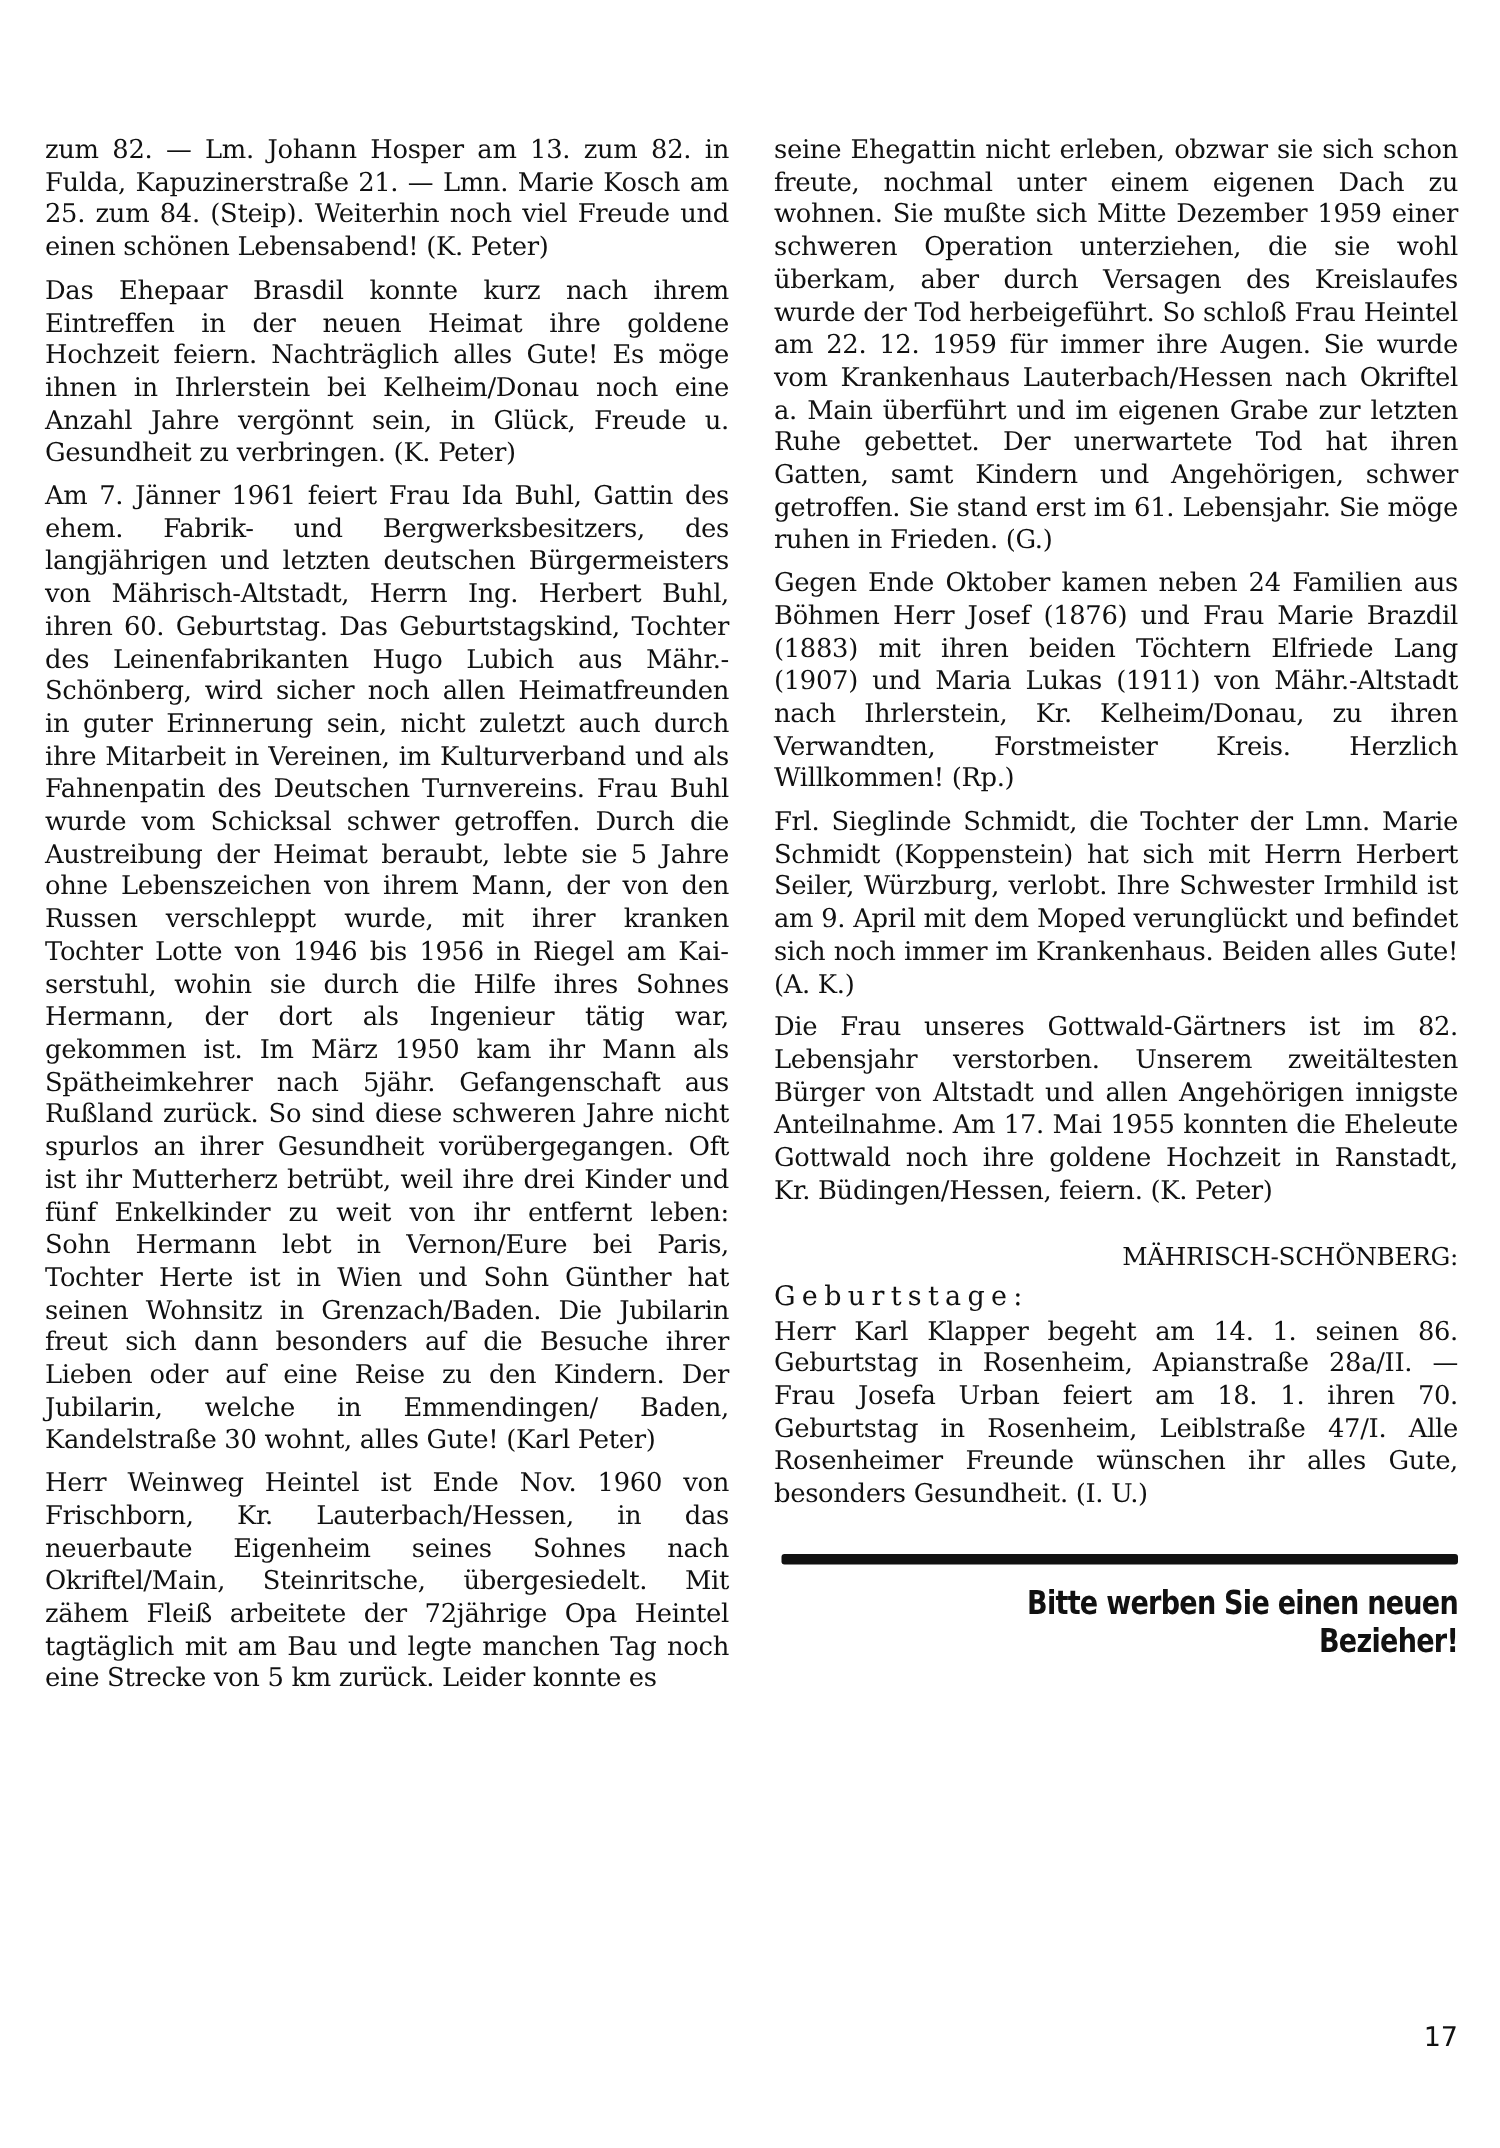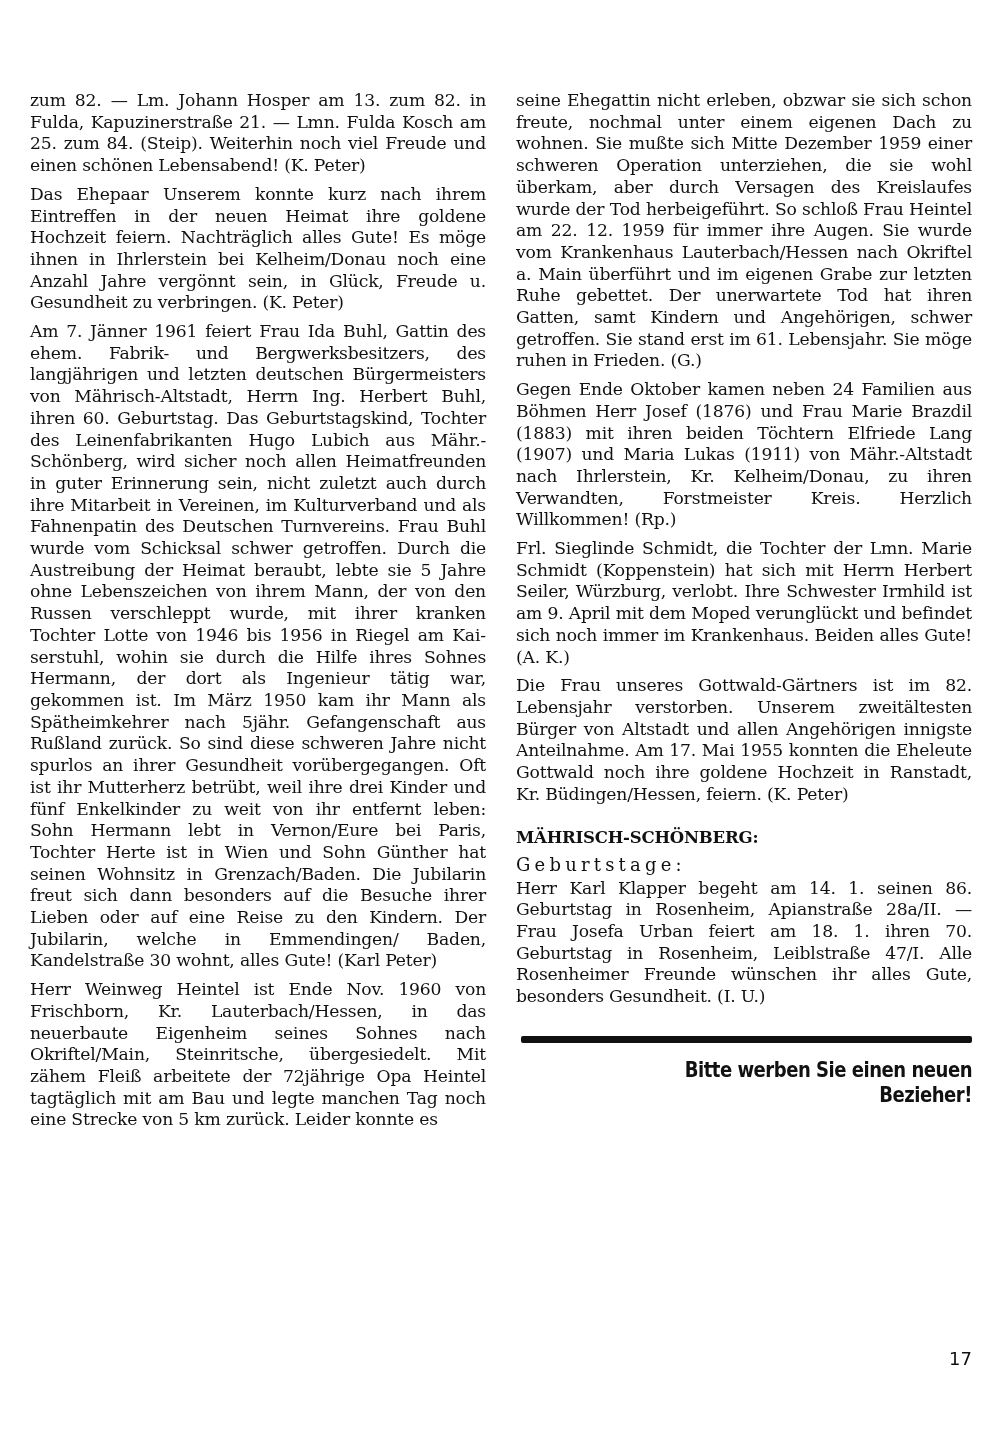--- a/index.html
+++ b/index.html
@@ -4,35 +4,35 @@
 <style>
   html, body { margin: 0; padding: 0; background: #ffffff; }
   body { width: 1000px; height: 1432px; position: relative; overflow: hidden;
          font-family: "DejaVu Serif", "Liberation Serif", serif; color: #111; }
   .col { position: absolute; top: 90px; width: 456px; }
   .col-left { left: 30px; }
   .col-right { left: 516px; width: 456px; }
   p.para { margin: 0 0 7px 0; font-size: 17.2px; line-height: 21.7px; text-align: justify;
            hyphens: manual; letter-spacing: -0.2px; }
   p.para b { font-weight: normal; }
-  .heading { font-weight: bold; font-size: 16.5px; margin: 22px 0 7px 0; letter-spacing: -0.2px; }
+  .heading { font-weight: normal; font-size: 16.5px; margin: 22px 0 7px 0; letter-spacing: -0.2px; text-align: right; }
   .subheading { font-size: 18px; letter-spacing: 4.2px; margin: 0 0 3px 0; }
   .rule { height: 7px; background: #111; border-radius: 2px; margin: 28px 0 0 5px; width: 451px; }
   .slogan { font-family: "DejaVu Sans", "Liberation Sans", sans-serif; font-weight: bold;
             font-size: 22px; text-align: right; margin-top: 14px; letter-spacing: -0.6px;
             transform: scaleX(0.82); transform-origin: right center; }
   .pagenum { position: absolute; right: 28px; top: 1348px; font-family: "DejaVu Sans", "Liberation Sans", sans-serif;
              font-weight: normal; font-size: 18px; }
 </style>
 </head>
 <body>
 
 <div class="col col-left" id="left-col">
-    <p class="para"><span>zum 82. — Lm. </span><b>Johann Hosper</b><span> am 13. zum 82. in Fulda, Kapuzinerstraße 21. — Lmn. </span><b>Fulda Kosch</b><span> am 25. zum 84. (Steip). Weiter­hin noch viel Freude und einen schönen Lebensabend! (K. Peter)</span></p>
-    <p class="para"><span>Das Ehepaar </span><b>Unserem</b><span> konnte kurz nach ihrem Eintreffen in der neuen Heimat ihre goldene Hochzeit feiern. Nachträglich alles Gute! Es möge ihnen in Ihrlerstein bei Kel­heim/Donau noch eine Anzahl Jahre ver­gönnt sein, in Glück, Freude u. Gesundheit zu verbringen. (K. Peter)</span></p>
+    <p class="para"><span>zum 82. — Lm. </span><b>Johann Hosper</b><span> am 13. zum 82. in Fulda, Kapuzinerstraße 21. — Lmn. </span><b>Marie Kosch</b><span> am 25. zum 84. (Steip). Weiter­hin noch viel Freude und einen schönen Lebensabend! (K. Peter)</span></p>
+    <p class="para"><span>Das Ehepaar </span><b>Brasdil</b><span> konnte kurz nach ihrem Eintreffen in der neuen Heimat ihre goldene Hochzeit feiern. Nachträglich alles Gute! Es möge ihnen in Ihrlerstein bei Kel­heim/Donau noch eine Anzahl Jahre ver­gönnt sein, in Glück, Freude u. Gesundheit zu verbringen. (K. Peter)</span></p>
     <p class="para"><span>Am 7. Jänner 1961 feiert Frau </span><b>Ida Buhl,</b><span> Gattin des ehem. Fabrik- und Bergwerks­besitzers, des langjährigen und letzten deutschen Bürgermeisters von Mährisch-Altstadt, Herrn Ing. Herbert Buhl, ihren 60. Geburtstag. Das Geburtstagskind, Tochter des Leinenfabrikanten Hugo Lubich aus Mähr.-Schönberg, wird sicher noch allen Heimatfreunden in guter Erinnerung sein, nicht zuletzt auch durch ihre Mitarbeit in Vereinen, im Kulturverband und als Fah­nenpatin des Deutschen Turnvereins. Frau Buhl wurde vom Schicksal schwer getroffen. Durch die Austreibung der Heimat beraubt, lebte sie 5 Jahre ohne Lebenszeichen von ihrem Mann, der von den Russen ver­schleppt wurde, mit ihrer kranken Tochter Lotte von 1946 bis 1956 in Riegel am Kai­serstuhl, wohin sie durch die Hilfe ihres Sohnes Hermann, der dort als Ingenieur tätig war, gekommen ist. Im März 1950 kam ihr Mann als Spätheimkehrer nach 5jähr. Gefangenschaft aus Rußland zurück. So sind diese schweren Jahre nicht spurlos an ihrer Gesundheit vorübergegangen. Oft ist ihr Mutterherz betrübt, weil ihre drei Kin­der und fünf Enkelkinder zu weit von ihr entfernt leben: Sohn Hermann lebt in Vernon/Eure bei Paris, Tochter Herte ist in Wien und Sohn Günther hat seinen Wohn­sitz in Grenzach/Baden. Die Jubilarin freut sich dann besonders auf die Besuche ihrer Lieben oder auf eine Reise zu den Kindern. Der Jubilarin, welche in Emmendingen/ Baden, Kandelstraße 30 wohnt, alles Gute! (Karl Peter)</span></p>
     <p class="para"><span>Herr </span><b>Weinweg Heintel</b><span> ist Ende Nov. 1960 von Frischborn, Kr. Lauterbach/Hessen, in das neuerbaute Eigenheim seines Sohnes nach Okriftel/Main, Steinritsche, überge­siedelt. Mit zähem Fleiß arbeitete der 72jährige Opa Heintel tagtäglich mit am Bau und legte manchen Tag noch eine Strecke von 5 km zurück. Leider konnte es</span></p>
   </div>
 
 <div class="col col-right">
   <div id="right-paras">
       <p class="para"><span>seine Ehegattin nicht erleben, obzwar sie sich schon freute, nochmal unter einem ei­genen Dach zu wohnen. Sie mußte sich Mitte Dezember 1959 einer schweren Ope­ration unterziehen, die sie wohl überkam, aber durch Versagen des Kreislaufes wurde der Tod herbeigeführt. So schloß Frau Heintel am 22. 12. 1959 für immer ihre Augen. Sie wurde vom Krankenhaus Lau­terbach/Hessen nach Okriftel a. Main über­führt und im eigenen Grabe zur letzten Ruhe gebettet. Der unerwartete Tod hat ihren Gatten, samt Kindern und Angehöri­gen, schwer getroffen. Sie stand erst im 61. Lebensjahr. Sie möge ruhen in Frieden. (G.)</span></p>
       <p class="para"><span>Gegen Ende Oktober kamen neben </span><span>24 Fa­milien</span><span> aus Böhmen Herr </span><b>Josef (1876)</b><span> und Frau </span><b>Marie Brazdil</b><span> (1883) mit ihren beiden Töchtern Elfriede Lang (1907) und Maria Lukas (1911) von Mähr.-Altstadt nach Ihrlerstein, Kr. Kelheim/Donau, zu ihren Verwandten, Forstmeister Kreis. Herzlich Willkommen! (Rp.)</span></p>
       <p class="para"><span>Frl. </span><b>Sieglinde Schmidt,</b><span> die Tochter der Lmn. Marie Schmidt (Koppenstein) hat sich mit Herrn Herbert Seiler, Würzburg, ver­lobt. Ihre Schwester Irmhild ist am 9. April mit dem Moped verunglückt und befindet sich noch immer im Krankenhaus. Beiden alles Gute! (A. K.)</span></p>
       <p class="para"><b>Die Frau unseres Gottwald-Gärtners</b><span> ist im 82. Lebensjahr verstorben. Unserem zweit­ältesten Bürger von Altstadt und allen Angehörigen innigste Anteilnahme. Am 17. Mai 1955 konnten die Eheleute Gottwald noch ihre goldene Hochzeit in Ranstadt, Kr. Büdingen/Hessen, feiern. (K. Peter)</span></p>

